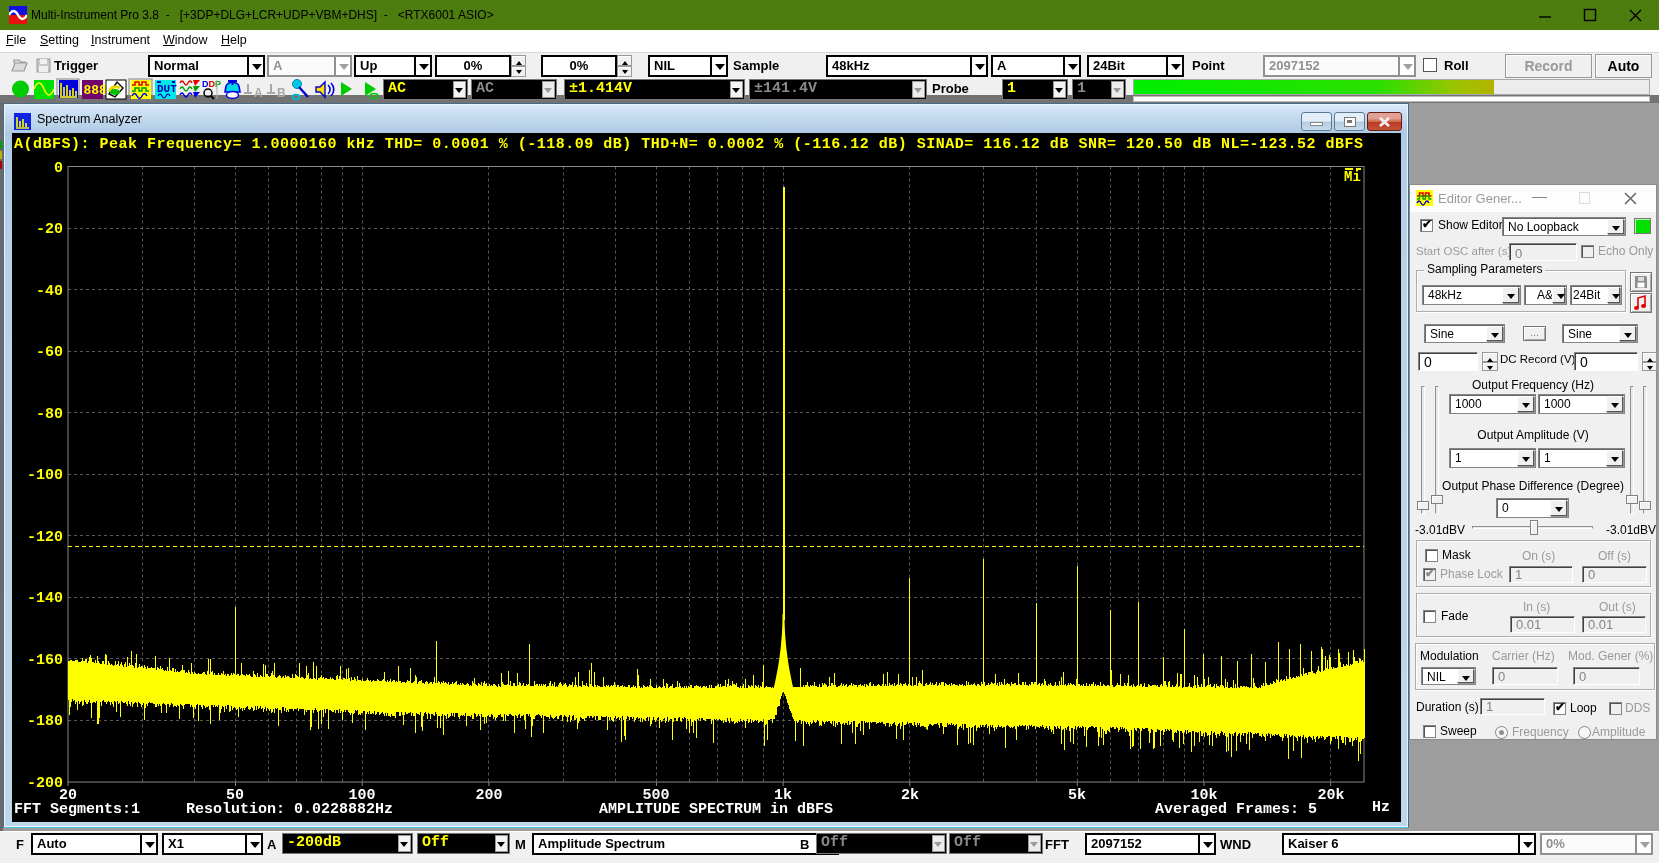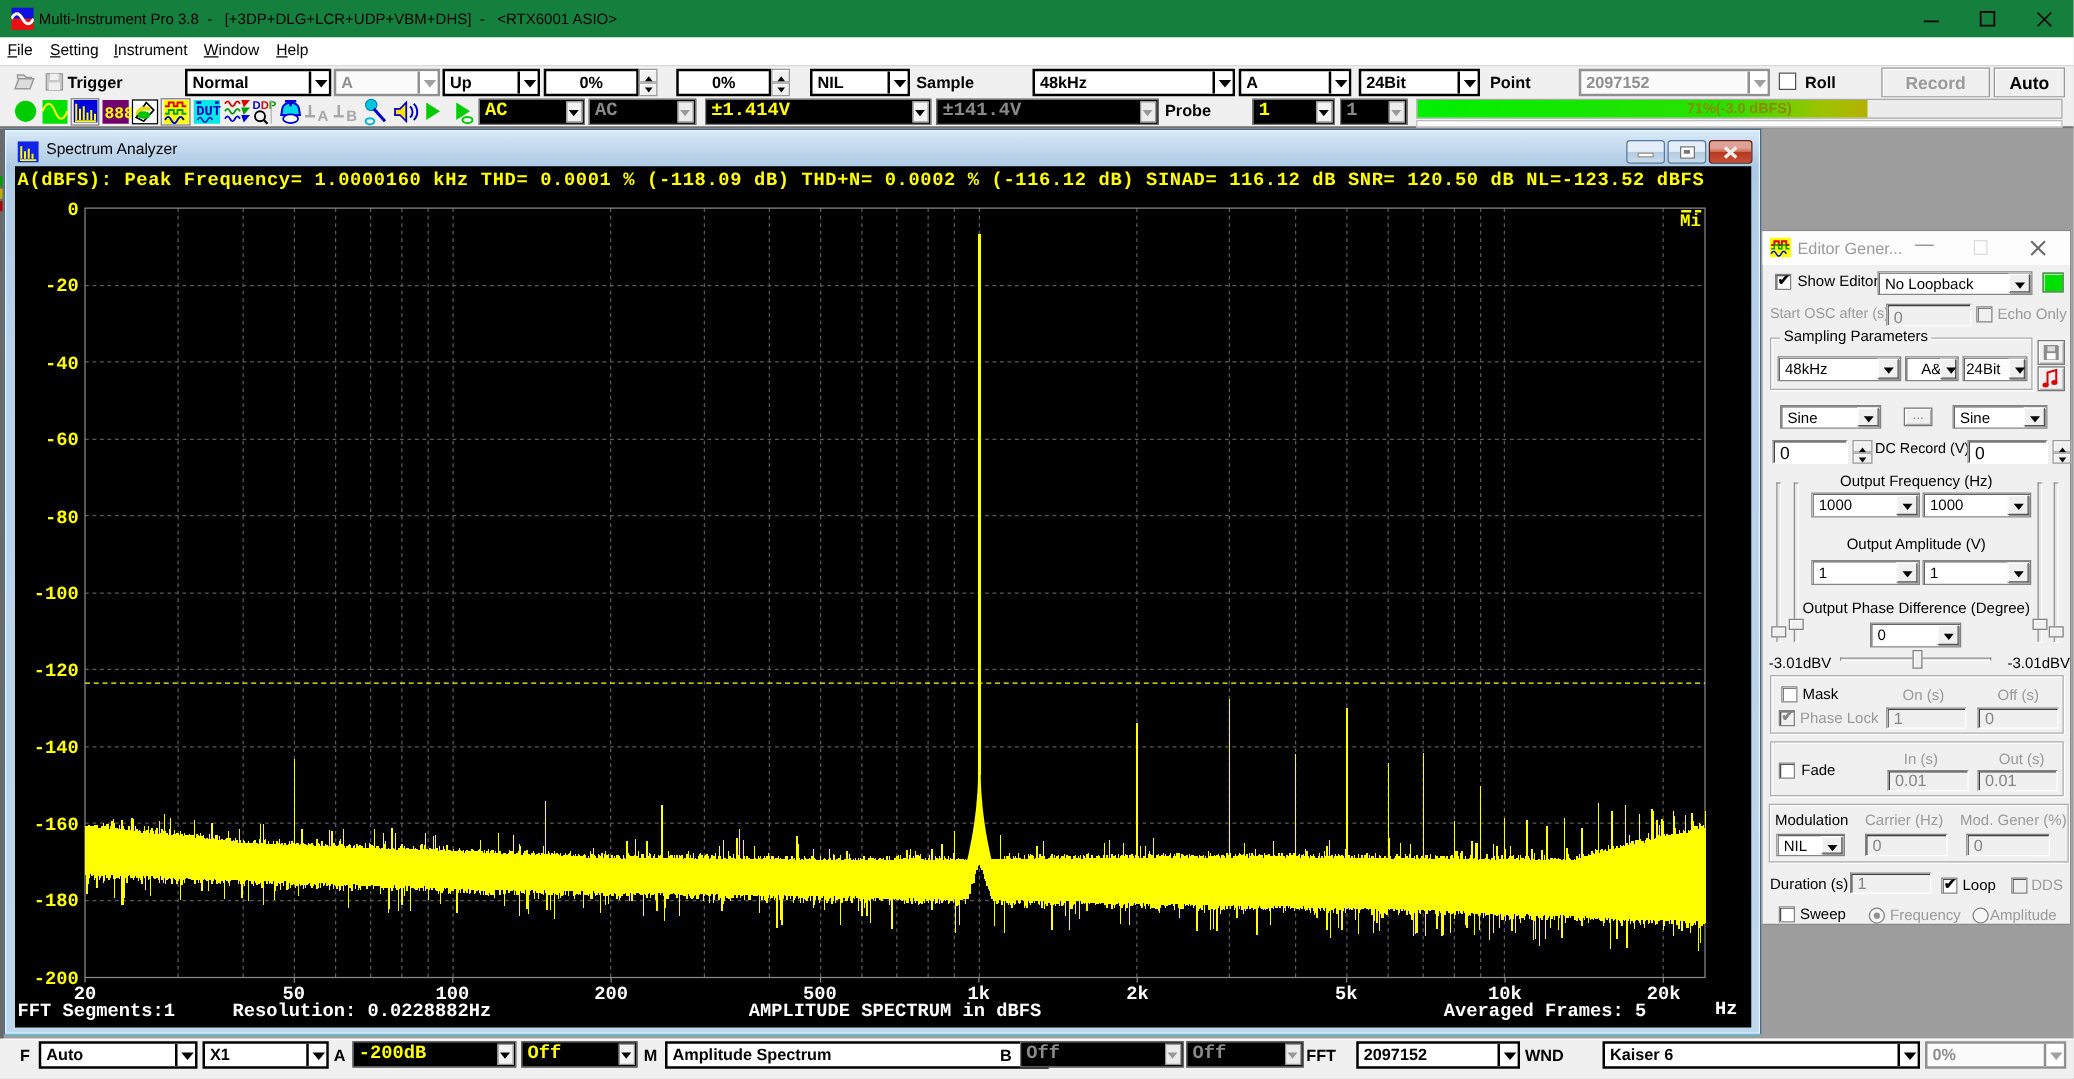--- a/index.html
+++ b/index.html
@@ -55,21 +55,21 @@
 .sgray{position:absolute;font-size:12px;color:#9a9a9a;white-space:nowrap}
 
 .grp{position:absolute;border:1px solid #adadad;box-shadow:inset 1px 1px 0 #fff, 1px 1px 0 #fff}
 .btn3{position:absolute;background:#f0f0f0;border:1px solid #777;
  box-shadow:inset 1px 1px 0 #fff,inset -1px -1px 0 #aaa}
 .vsl{position:absolute;width:4px;height:128px;background:#e8e8e8;border:1px solid #909090;border-right-color:#fff;border-bottom-color:#fff}
 .vth{position:absolute;width:12px;height:9px;background:#f0f0f0;border:1px solid #808080;box-shadow:inset 1px 1px 0 #fff}
 </style></head>
 <body>
 
-<div class="abs" style="left:0;top:0;width:1659px;height:30px;background:#15803d">
+<div class="abs" style="left:0;top:0;width:1659px;height:30px;background:#4d7c0f">
  <svg class="abs" style="left:9px;top:6px" width="18" height="18">
       <rect width="18" height="9" fill="#1010e0"></rect>
       <rect y="9" width="18" height="9" fill="#e81010"></rect>
       <path d="M0 9 Q4.5 1 9 9 Q13.5 17 18 9" stroke="#fff" stroke-width="2.4" fill="none"></path>
     </svg>
  <span class="abs" style="left:31px;top:8px;font-size:12px;color:#000">Multi-Instrument Pro 3.8&nbsp;&nbsp;-&nbsp;&nbsp;&nbsp;[+3DP+DLG+LCR+UDP+VBM+DHS]&nbsp;&nbsp;-&nbsp;&nbsp;&nbsp;&lt;RTX6001 ASIO&gt;</span>
  <svg class="abs" style="left:1529px;top:5px" width="120" height="20">
   <path d="M10 12 h12" stroke="#000" stroke-width="1.4"></path>
   <rect x="55.5" y="4.5" width="11" height="11" fill="none" stroke="#000" stroke-width="1.4"></rect>
   <path d="M101 5 l11 11 M112 5 l-11 11" stroke="#000" stroke-width="1.4"></path>
@@ -111,21 +111,21 @@
  <div class="dd" style="left:991px;top:2px;width:90px;height:22px">A<i class="ar"></i></div>
  <div class="dd" style="left:1087px;top:2px;width:97px;height:22px">24Bit<i class="ar"></i></div>
  <span class="lbl abs" style="left:1192px;top:5px">Point</span>
  <div class="dd dis" style="left:1263px;top:2px;width:153px;height:22px">2097152<i class="ar"></i></div>
  <div class="abs" style="left:1423px;top:5px;width:14px;height:14px;background:#fff;border:1px solid #555"></div>
  <span class="lbl abs" style="left:1444px;top:5px">Roll</span>
  <div class="abs" style="left:1505px;top:1px;width:87px;height:24px;background:#f0f0f0;border:1px solid #999;box-shadow:inset 1px 1px 0 #fff;color:#9a9a9a;font-weight:bold;font-size:14px;text-align:center;line-height:22px">Record</div>
  <div class="abs" style="left:1595px;top:1px;width:57px;height:24px;background:#f0f0f0;border:1px solid #999;box-shadow:inset 1px 1px 0 #fff;color:#000;font-weight:bold;font-size:14px;text-align:center;line-height:22px">Auto</div>
 </div>
 
-<div class="abs" style="left:0;top:78px;width:1659px;height:25px;background:#f0f0f0;border-bottom:2px solid #737373">
+<div class="abs" style="left:0;top:78px;width:1659px;height:25px;background:#f0f0f0;border-bottom:8px solid #737373">
  <svg class="abs" style="left:0;top:0" width="380" height="23">
   <circle cx="20.5" cy="11" r="8.5" fill="#00cc00"></circle>
   <rect x="34" y="2" width="20" height="19" fill="#00e000"></rect>
   <path d="M34 11 q5 -12 10 0 q5 12 10 0" stroke="#ff0" stroke-width="1.6" fill="none"></path>
   <rect x="57" y="1" width="22" height="21" fill="none" stroke="#808080"></rect>
   <rect x="59" y="2" width="19" height="18" fill="#0000dd"></rect>
   <path d="M61 18 V5 M64 18 V9 M67 18 V7 M70 18 V12 M73 18 V10 M76 18 V13" stroke="#ff0" stroke-width="1.6"></path>
   <path d="M60 19 H77" stroke="#ff0" stroke-width="1.6"></path>
   <rect x="82" y="2" width="21" height="19" fill="#70046c"></rect>
   <text x="83.5" y="16" font-family="Liberation Mono" font-size="13" font-weight="bold" fill="#ff0">888</text>
@@ -174,21 +174,20 @@
  </svg>
  <div class="bdd" style="left:383px;top:1px;width:85px;height:21px">AC<i class="ar"></i></div>
  <div class="bdd dis" style="left:471px;top:1px;width:86px;height:21px">AC<i class="ar"></i></div>
  <div class="bdd" style="left:564px;top:1px;width:181px;height:21px">±1.414V<i class="ar"></i></div>
  <div class="bdd dis" style="left:749px;top:1px;width:178px;height:21px">±141.4V<i class="ar"></i></div>
  <span class="lbl abs" style="left:932px;top:3px">Probe</span>
  <div class="bdd" style="left:1002px;top:1px;width:66px;height:21px">1<i class="ar"></i></div>
  <div class="bdd dis" style="left:1072px;top:1px;width:54px;height:21px">1<i class="ar"></i></div>
  <div class="abs" style="left:1133px;top:1px;width:517px;height:16px;background:#ececec;border:1px solid #aaa">
   <div class="abs" style="left:0;top:0;height:14px;width:360px;background:linear-gradient(90deg,#00ef00 0%,#2ae000 68%,#9ec300 90%,#b2b200 100%)"></div>
-  <div class="abs" style="left:0;top:1px;width:515px;text-align:center;font-size:11.5px;font-weight:bold;color:#8a8a00;font-family:'Liberation Sans'">71%(-3.0 dBFS)</div>
  </div>
  <div class="abs" style="left:1133px;top:18px;width:517px;height:6px;background:#fdfdfd;border:1px solid #bbb"></div>
 </div>
 
 <div class="abs" style="left:0;top:103px;width:1659px;height:728px;background:#9d9d9d">
  <div class="abs" style="left:0;top:0;width:3px;height:728px;background:#6a6a6a"></div>
  <div class="abs" style="left:0;top:38px;width:2px;height:8px;background:#00a000"></div>
  <div class="abs" style="left:0;top:48px;width:2px;height:8px;background:#c0b000"></div>
  <div class="abs" style="left:0;top:58px;width:2px;height:8px;background:#b00000"></div>
 

